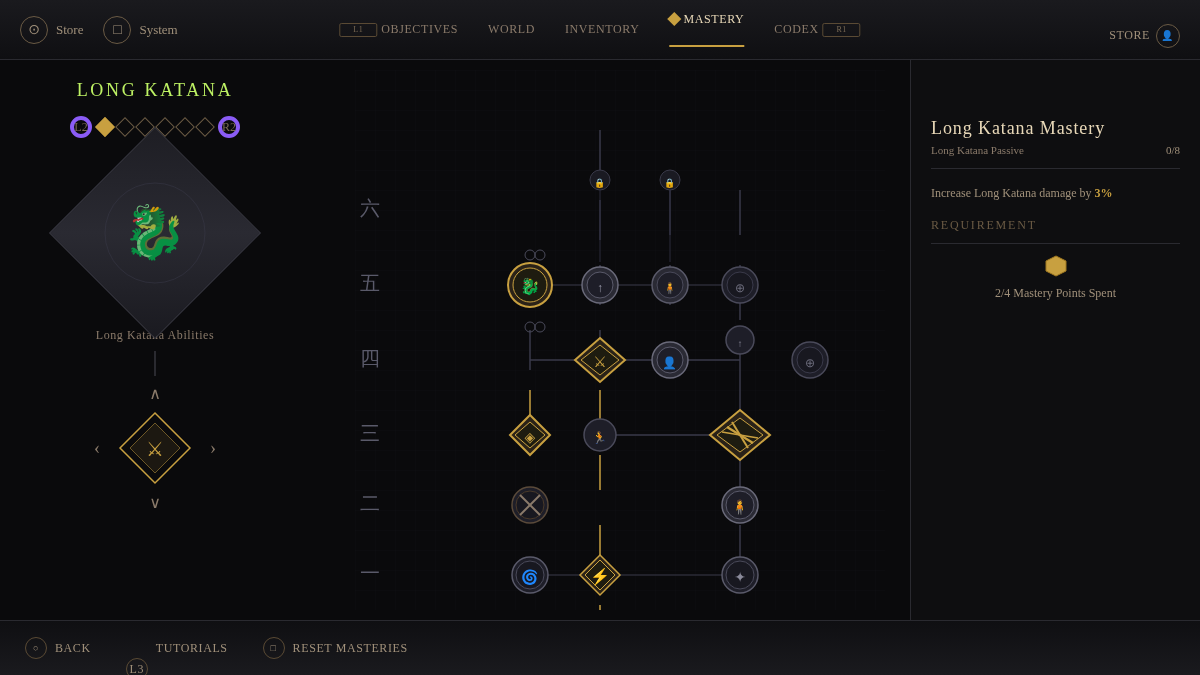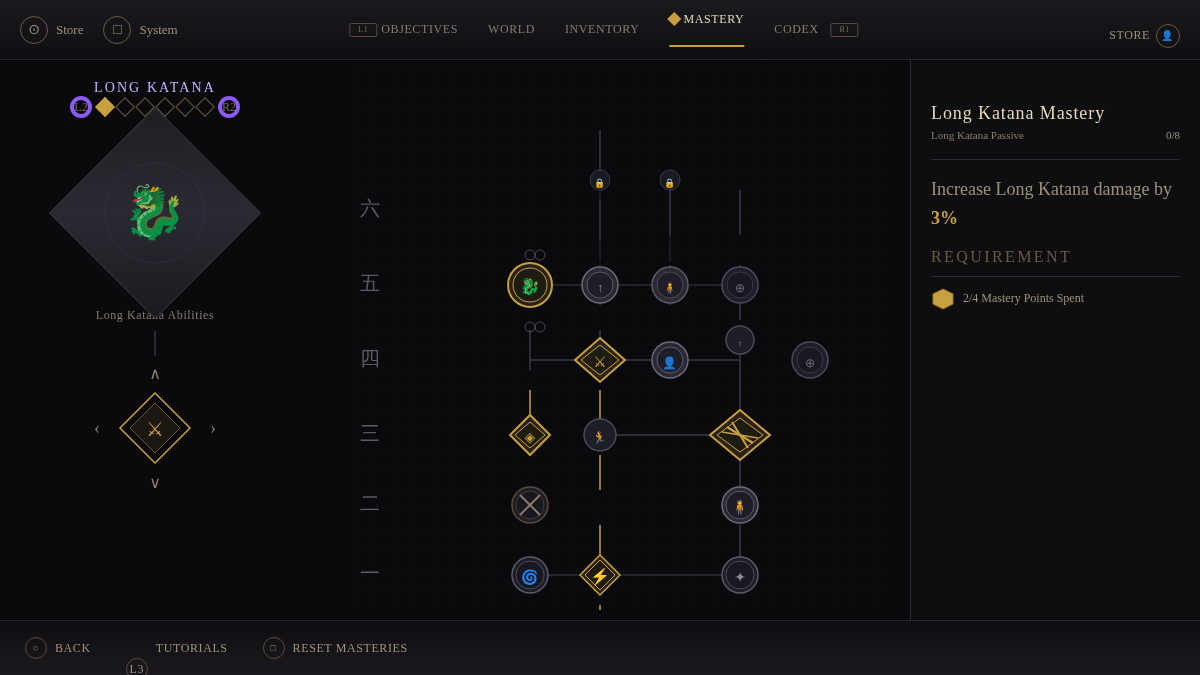--- a/index.html
+++ b/index.html
@@ -46,27 +46,26 @@
       letter-spacing: 0.05em;
       text-transform: uppercase;
       display: flex; align-items: center; gap: 4px;
     }
     .nav-item.active {
       color: #e8d8b8;
       border-bottom: 2px solid #c8a040;
       padding-bottom: 18px;
     }
     .nav-item .btn-badge {
-      width: 28px; height: 14px;
+      width: 38px; height: 14px;
       border: 1px solid #5a4a34;
       border-radius: 2px;
       display: flex; align-items: center; justify-content: center;
       font-size: 8px;
       color: #7a6a54;
-      margin-left: 8px;
     }
     .nav-diamond {
       width: 10px; height: 10px;
       background: #c8a040;
       transform: rotate(45deg);
       margin-bottom: 2px;
     }
     .store-btn {
       display: flex; align-items: center; gap: 6px;
       font-size: 12px; color: #a0907a; cursor: pointer;
@@ -90,24 +89,25 @@
     
     .left-panel {
       width: 310px;
       padding: 20px;
       display: flex;
       flex-direction: column;
       align-items: center;
       position: relative;
     }
     .weapon-title {
-      font-size: 14px;
+      font-size: 18px;
       letter-spacing: 0.15em;
-      color: #c4b5fd;
+      color: #bef264;
       text-transform: uppercase;
+      margin-bottom: 15px;
     }
     .mastery-dots {
       display: flex; align-items: center; gap: 6px;
       margin-bottom: 15px;
     }
     .mastery-dot {
       width: 14px; height: 14px;
       border: 1px solid #6a5a44;
       transform: rotate(45deg);
     }
@@ -169,49 +169,49 @@
       font-size: 18px;
       color: #e8d8b8;
       margin-bottom: 5px;
       letter-spacing: 0.05em;
     }
     .info-subtitle {
       font-size: 11px;
       color: #8a7a6a;
       display: flex; justify-content: space-between;
       align-items: center;
-      padding-bottom: 18px;
+      padding-bottom: 12px;
       border-bottom: 1px solid #2a2a30;
       margin-bottom: 15px;
     }
     .info-subtitle span.value { color: #a0907a; }
 
     .info-desc {
-      font-size: 18px;
+      font-size: 12px;
       color: #a0907a;
       line-height: 1.6;
       margin-bottom: 15px;
     }
     .info-desc strong { color: #c8a040; }
 
     .req-label {
-      font-size: 16px;
+      font-size: 12px;
       letter-spacing: 0.15em;
       color: #6a5a44;
       text-transform: uppercase;
       margin-bottom: 10px;
     }
     .req-divider {
       border: none;
       border-top: 1px solid #2a2a30;
       margin-bottom: 10px;
     }
     .req-item {
       display: flex; align-items: center; gap: 8px;
-      font-size: 12px; color: #a0907a;
+      font-size: 12px; color: #a0907a; flex-direction: column;
     }
 
     
     .bottom-bar {
       height: 55px;
       background: linear-gradient(180deg, #0f0f12 0%, #1a1a1e 100%);
       border-top: 1px solid #2a2a30;
       display: flex; align-items: center;
       padding: 0 25px;
       gap: 35px;
@@ -458,21 +458,21 @@
       <text x="315" y="116" text-anchor="middle" font-size="9" fill="#4a4a5a">🔒</text>
 
       <line x1="245" y1="120" x2="245" y2="192" stroke="#2a2a3a" stroke-width="1"></line>
       <line x1="315" y1="120" x2="315" y2="192" stroke="#2a2a3a" stroke-width="1"></line>
     </svg>
   </div>
 
   <div class="right-panel" style="position:relative;">
 
 
-    <div style="margin-top: 28px;">
+    <div style="margin-top: 43px;">
       <div class="info-title">Long Katana Mastery</div>
       <div class="info-subtitle">
         <span>Long Katana Passive</span>
         <span class="value">0/8</span>
       </div>
 
       <div class="info-desc">
         <span>Increase Long Katana damage by</span>
         <strong>3%</strong>
       </div>

